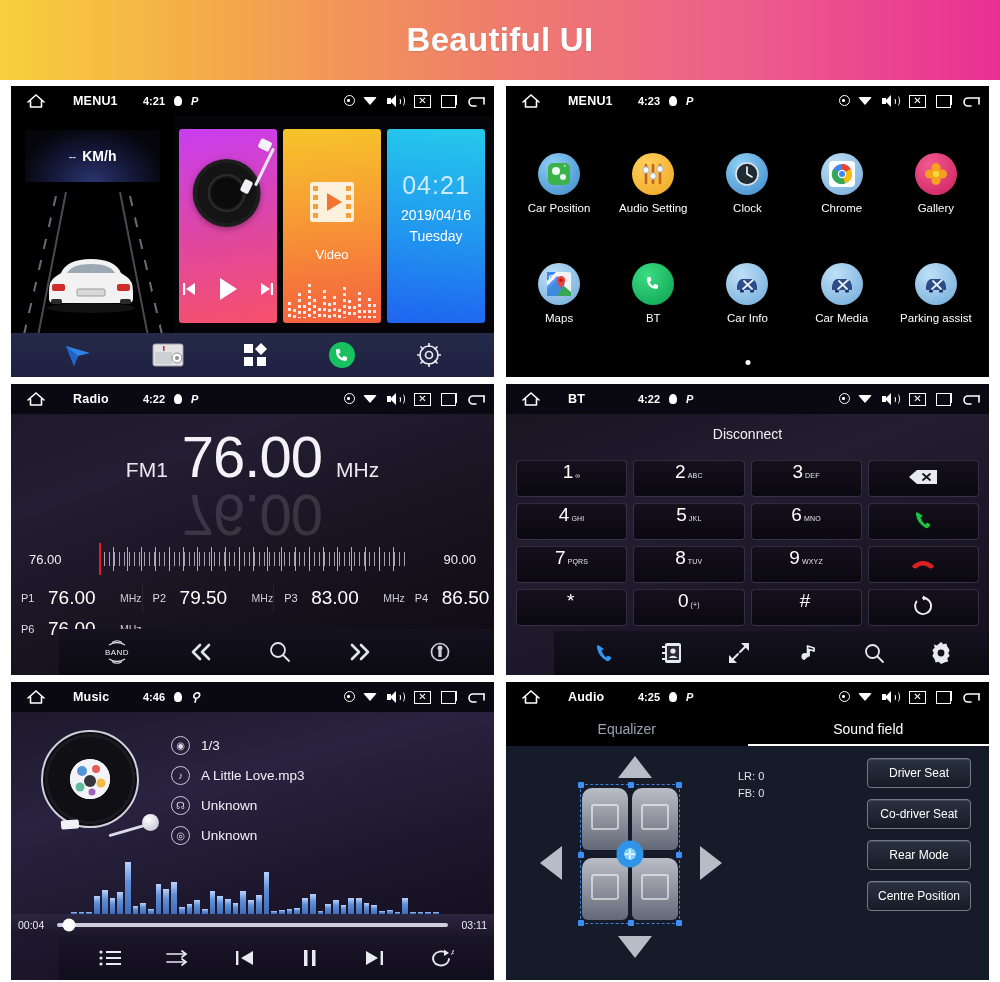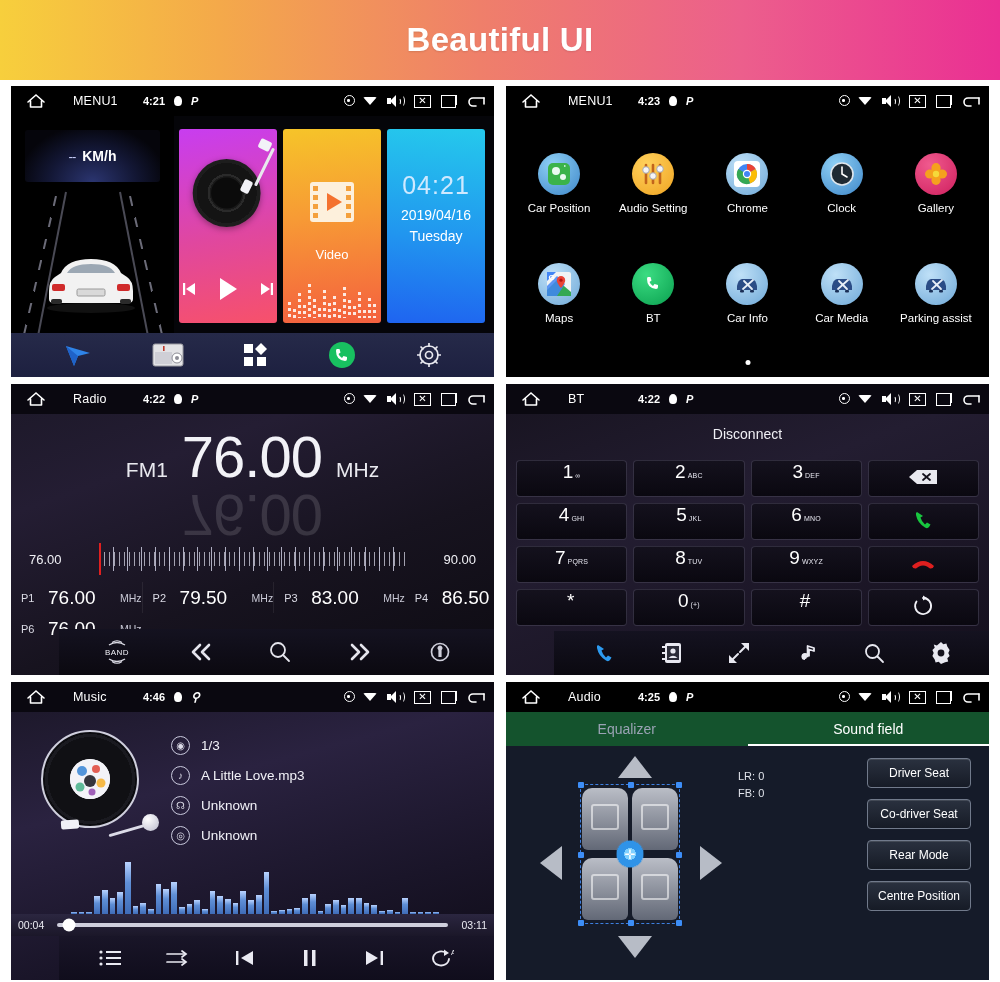--- a/index.html
+++ b/index.html
@@ -46,20 +46,21 @@
     background: #000;
     display: flex; align-items: center;
     padding: 0 8px 0 14px;
     color: #fff;
     position: relative; z-index: 5;
   }
   .sb-home { width: 22px; height: 16px; position: relative; flex: 0 0 auto; }
   .sb-title {
     font-size: 12.5px; margin-left: 26px; letter-spacing: .2px;
     min-width: 54px;
+    font-weight: bold;
   }
   .sb-time { font-size: 11px; font-weight: bold; margin-left: 16px; }
   .sb-blob {
     width: 8px; height: 10px; margin-left: 9px; background: #fff;
     border-radius: 50% 50% 45% 45%;
   }
   .sb-p { font-size: 11px; font-weight: bold; margin-left: 9px; font-style: italic; }
   .sb-right { margin-left: auto; display: flex; align-items: center; gap: 10px; }
   .ic-pin { width: 9px; height: 12px; position: relative; }
   .ic-pin::before {
@@ -328,21 +329,21 @@
     position:absolute; left: 3%; top: 50%; transform: translate(-50%,-50%);
     width: 13px; height: 13px; border-radius:50%; background:#fff;
   }
   .s5-nav {
     height: 44px; background: linear-gradient(180deg, #191528 0%, #100d1c 100%);
   }
 
   
   .s6 { background: #151b29; }
   .s6-body { position:absolute; left:0; right:0; top:30px; bottom:0; }
-  .tabs { display:flex; height: 34px; background:#14532d; }
+  .tabs { display:flex; height: 34px; background:#000000; }
   .tab {
     flex:1; display:flex; align-items:center; justify-content:center;
     color:#9aa3b4; font-size: 14px; position:relative;
   }
   .tab.active { color:#ffffff; }
   .tab.active::after {
     content:""; position:absolute; left: 0; right: 0; bottom: 0; height: 2.5px; background:#ffffff;
   }
   .sf-area { position:absolute; left:0; right:0; top: 34px; bottom:0; }
   .sf-pad { position:absolute; left: 30px; top: 4px; width: 190px; height: 210px; }
@@ -643,42 +644,42 @@
               </g>
             <circle cx="7" cy="9" r="3.3" fill="#f5f5f7" stroke="#a8a8ad"></circle>
             <circle cx="14" cy="15" r="3.3" fill="#f5f5f7" stroke="#a8a8ad"></circle>
             <circle cx="21" cy="8" r="3.3" fill="#f5f5f7" stroke="#a8a8ad"></circle>
           </svg>
         </span>
         <span class="app-label">Audio Setting</span>
       </div>
 
       <div class="app">
+        <span class="app-icon" style="background:radial-gradient(circle at 35% 28%,#8fd0f5,#3e87c9);">
+          <svg width="30" height="30" viewBox="0 0 30 30">
+              <circle cx="15" cy="15" r="11" fill="#1f2a33" stroke="#dfe6ec" stroke-width="1.6"></circle>
+              <path d="M15 8 V15 L20 18" stroke="#fff" stroke-width="1.6" fill="none" stroke-linecap="round"></path>
+            </svg>
+        </span>
+        <span class="app-label">Clock</span>
+      </div>
+
+      <div class="app">
         <span class="app-icon" style="background:radial-gradient(circle at 35% 28%,#bfe0f7,#6fa9d8);">
           <svg width="30" height="30" viewBox="0 0 30 30">
               <rect x="2" y="2" width="26" height="26" rx="4" fill="#fff"></rect>
             <circle cx="15" cy="15" r="10" fill="#4285f4"></circle>
             <path d="M15 5 A10 10 0 0 1 23.7 10 L15 15 Z" fill="#ea4335"></path>
             <path d="M23.7 10 A10 10 0 0 1 18 24.6 L15 15 Z" fill="#fbbc05"></path>
             <path d="M18 24.6 A10 10 0 0 1 6.3 10 L15 15 Z" fill="#34a853"></path>
             <circle cx="15" cy="15" r="4.2" fill="#fff"></circle>
               <circle cx="15" cy="15" r="3" fill="#4285f4"></circle>
           </svg>
         </span>
         <span class="app-label">Chrome</span>
-      </div>
-
-      <div class="app">
-        <span class="app-icon" style="background:radial-gradient(circle at 35% 28%,#8fd0f5,#3e87c9);">
-          <svg width="30" height="30" viewBox="0 0 30 30">
-              <circle cx="15" cy="15" r="11" fill="#1f2a33" stroke="#dfe6ec" stroke-width="1.6"></circle>
-              <path d="M15 8 V15 L20 18" stroke="#fff" stroke-width="1.6" fill="none" stroke-linecap="round"></path>
-            </svg>
-        </span>
-        <span class="app-label">Clock</span>
       </div>
 
       <div class="app">
         <span class="app-icon" style="background:radial-gradient(circle at 35% 28%,#f05a8e,#cf1f5e);">
           <svg width="26" height="26" viewBox="0 0 26 26">
             <g fill="#f5a11e">
                 <ellipse cx="13" cy="7" rx="4.6" ry="5"></ellipse>
                 <ellipse cx="19" cy="13" rx="5" ry="4.6"></ellipse>
                 <ellipse cx="13" cy="19" rx="4.6" ry="5"></ellipse>
                 <ellipse cx="7" cy="13" rx="5" ry="4.6"></ellipse>

